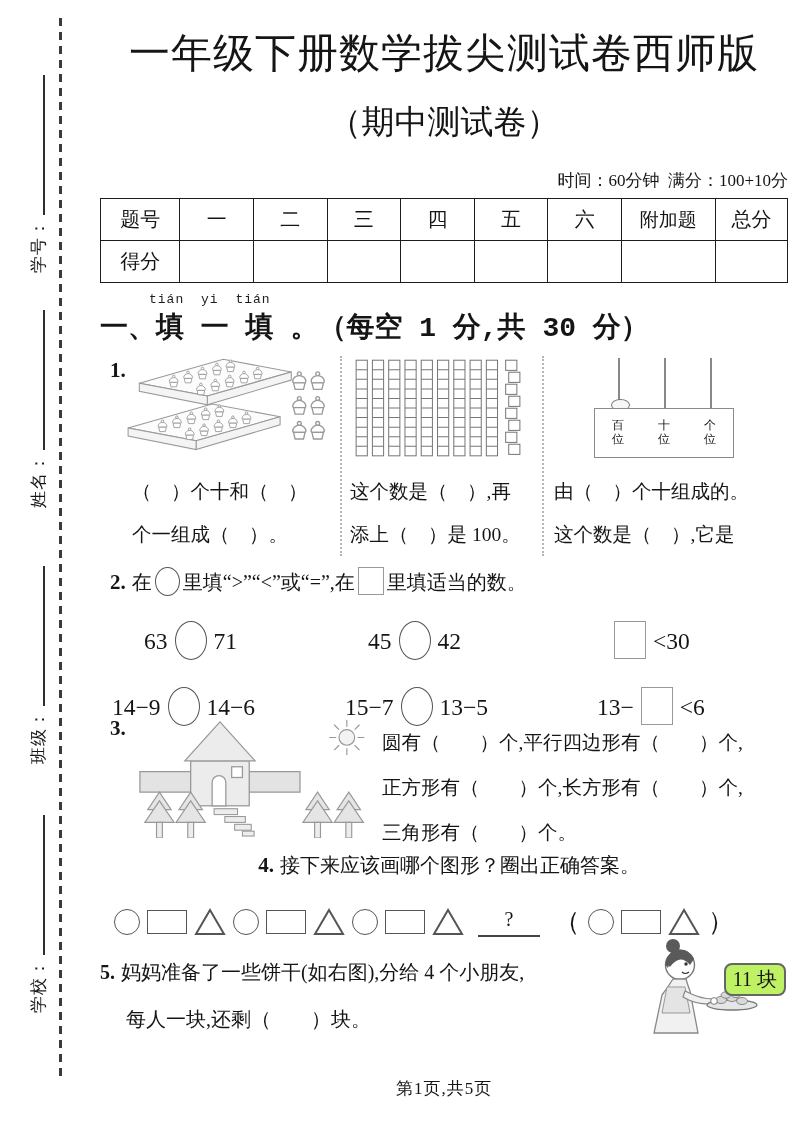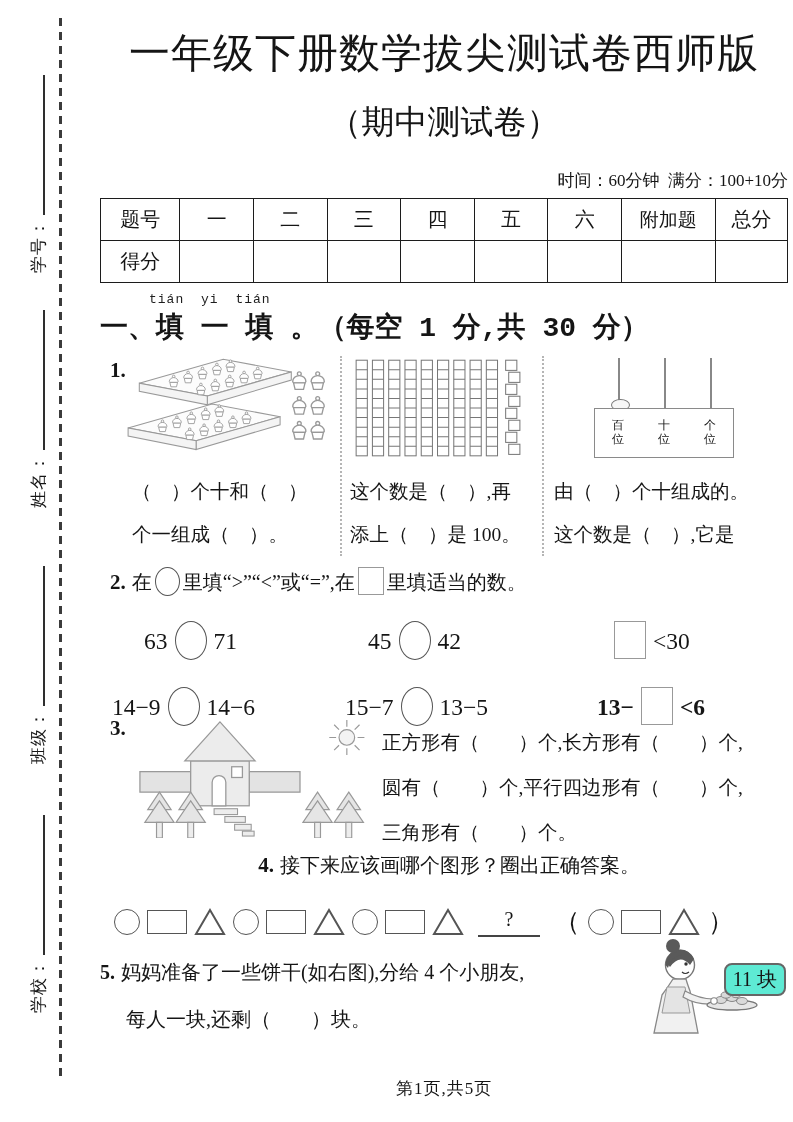--- a/index.html
+++ b/index.html
@@ -64,21 +64,21 @@
   .cmp-circle{display:inline-block;width:30px;height:37px;border:1.7px solid #555;
     border-radius:50%;vertical-align:-11px;margin:0 7px;}
   .cmp-box{display:inline-block;width:30px;height:36px;border:1.6px solid #999;
     vertical-align:-10px;margin:0 7px;background:#fff;}
   .cmp-circle.sm{width:23px;height:27px;vertical-align:-7px;margin:0 3px;}
   .cmp-box.sm{width:24px;height:26px;vertical-align:-6px;margin:0 3px;}
   .q2-grid{display:grid;grid-template-columns:232px 252px auto;row-gap:20px;
     margin:20px 0 0 12px;font-size:23.5px;}
   .cmp-item{white-space:nowrap;height:46px;line-height:46px;}
   .g-r1c1{padding-left:32px;} .g-r1c2{padding-left:24px;} .g-r1c3{padding-left:11px;}
-  .g-r2c2{padding-left:1px;} .g-r2c3{padding-left:1px;font-weight:bold;}
+  .g-r2c2{padding-left:1px;} .g-r2c3{padding-left:1px;}
 
   
   .q3{top:714px;}
   .q3-img{position:absolute;left:34px;top:2px;width:250px;height:122px;}
   .q3-text{margin:6px 0 0 282px;font-size:19.5px;}
   .q3-text div{height:45px;line-height:45px;white-space:nowrap;}
 
   
   .q4{top:850px;}
   .q4-prompt{margin-left:10px;font-size:20px;line-height:30px;text-align:center;}
@@ -94,21 +94,21 @@
     text-align:center;font-size:20px;height:28px;line-height:24px;margin:0 6px;}
   .paren{font-size:26px;}
 
   
   .q5{top:943px;}
   .q5-text{width:545px;font-size:20px;margin-top:6px;}
   .q5-text div{height:47px;line-height:47px;white-space:nowrap;}
   .q5-text .l2{padding-left:26px;}
   .mom{position:absolute;right:0px;top:-8px;width:148px;height:108px;}
   .badge{position:absolute;right:2px;top:28px;border:2px solid #666;border-radius:8px;
-    padding:1px 7px;font-size:20px;background:#5eead4;white-space:nowrap;}
+    padding:1px 7px;font-size:20px;background:#bef264;white-space:nowrap;}
 
   .footer{top:1077px;text-align:center;font-size:17px;letter-spacing:1px;}
 
   svg .art{fill:#fff;stroke:#999;stroke-width:1.3;}
   svg .fill1{fill:#ececec;stroke:#999;stroke-width:1.3;}
   svg .fill2{fill:#e3e3e3;stroke:#999;stroke-width:1.3;}
 </style>
 </head>
 <body>
 
@@ -311,22 +311,22 @@
             <rect x="103" y="111" width="17" height="6"></rect>
             <rect x="111" y="118" width="12" height="5"></rect>
           </g>
           <use href="#tree" x="26" y="78"></use>
             <use href="#tree" x="58" y="78"></use>
           <use href="#tree" x="188" y="78"></use>
             <use href="#tree" x="220" y="78"></use>
         </svg>
       </div>
       <div class="q3-text">
+        <div>圆有（　　）个,平行四边形有（　　）个,</div>
         <div>正方形有（　　）个,长方形有（　　）个,</div>
-        <div>圆有（　　）个,平行四边形有（　　）个,</div>
         <div>三角形有（　　）个。</div>
       </div>
     </div>
 
     <div class="sec q4">
       <div class="q4-prompt">
         <span class="qn" style="font-weight:700">4.</span><span>接下来应该画哪个图形？圈出正确答案。</span>
       </div>
       <div class="q4-row">
         <span class="seq">

